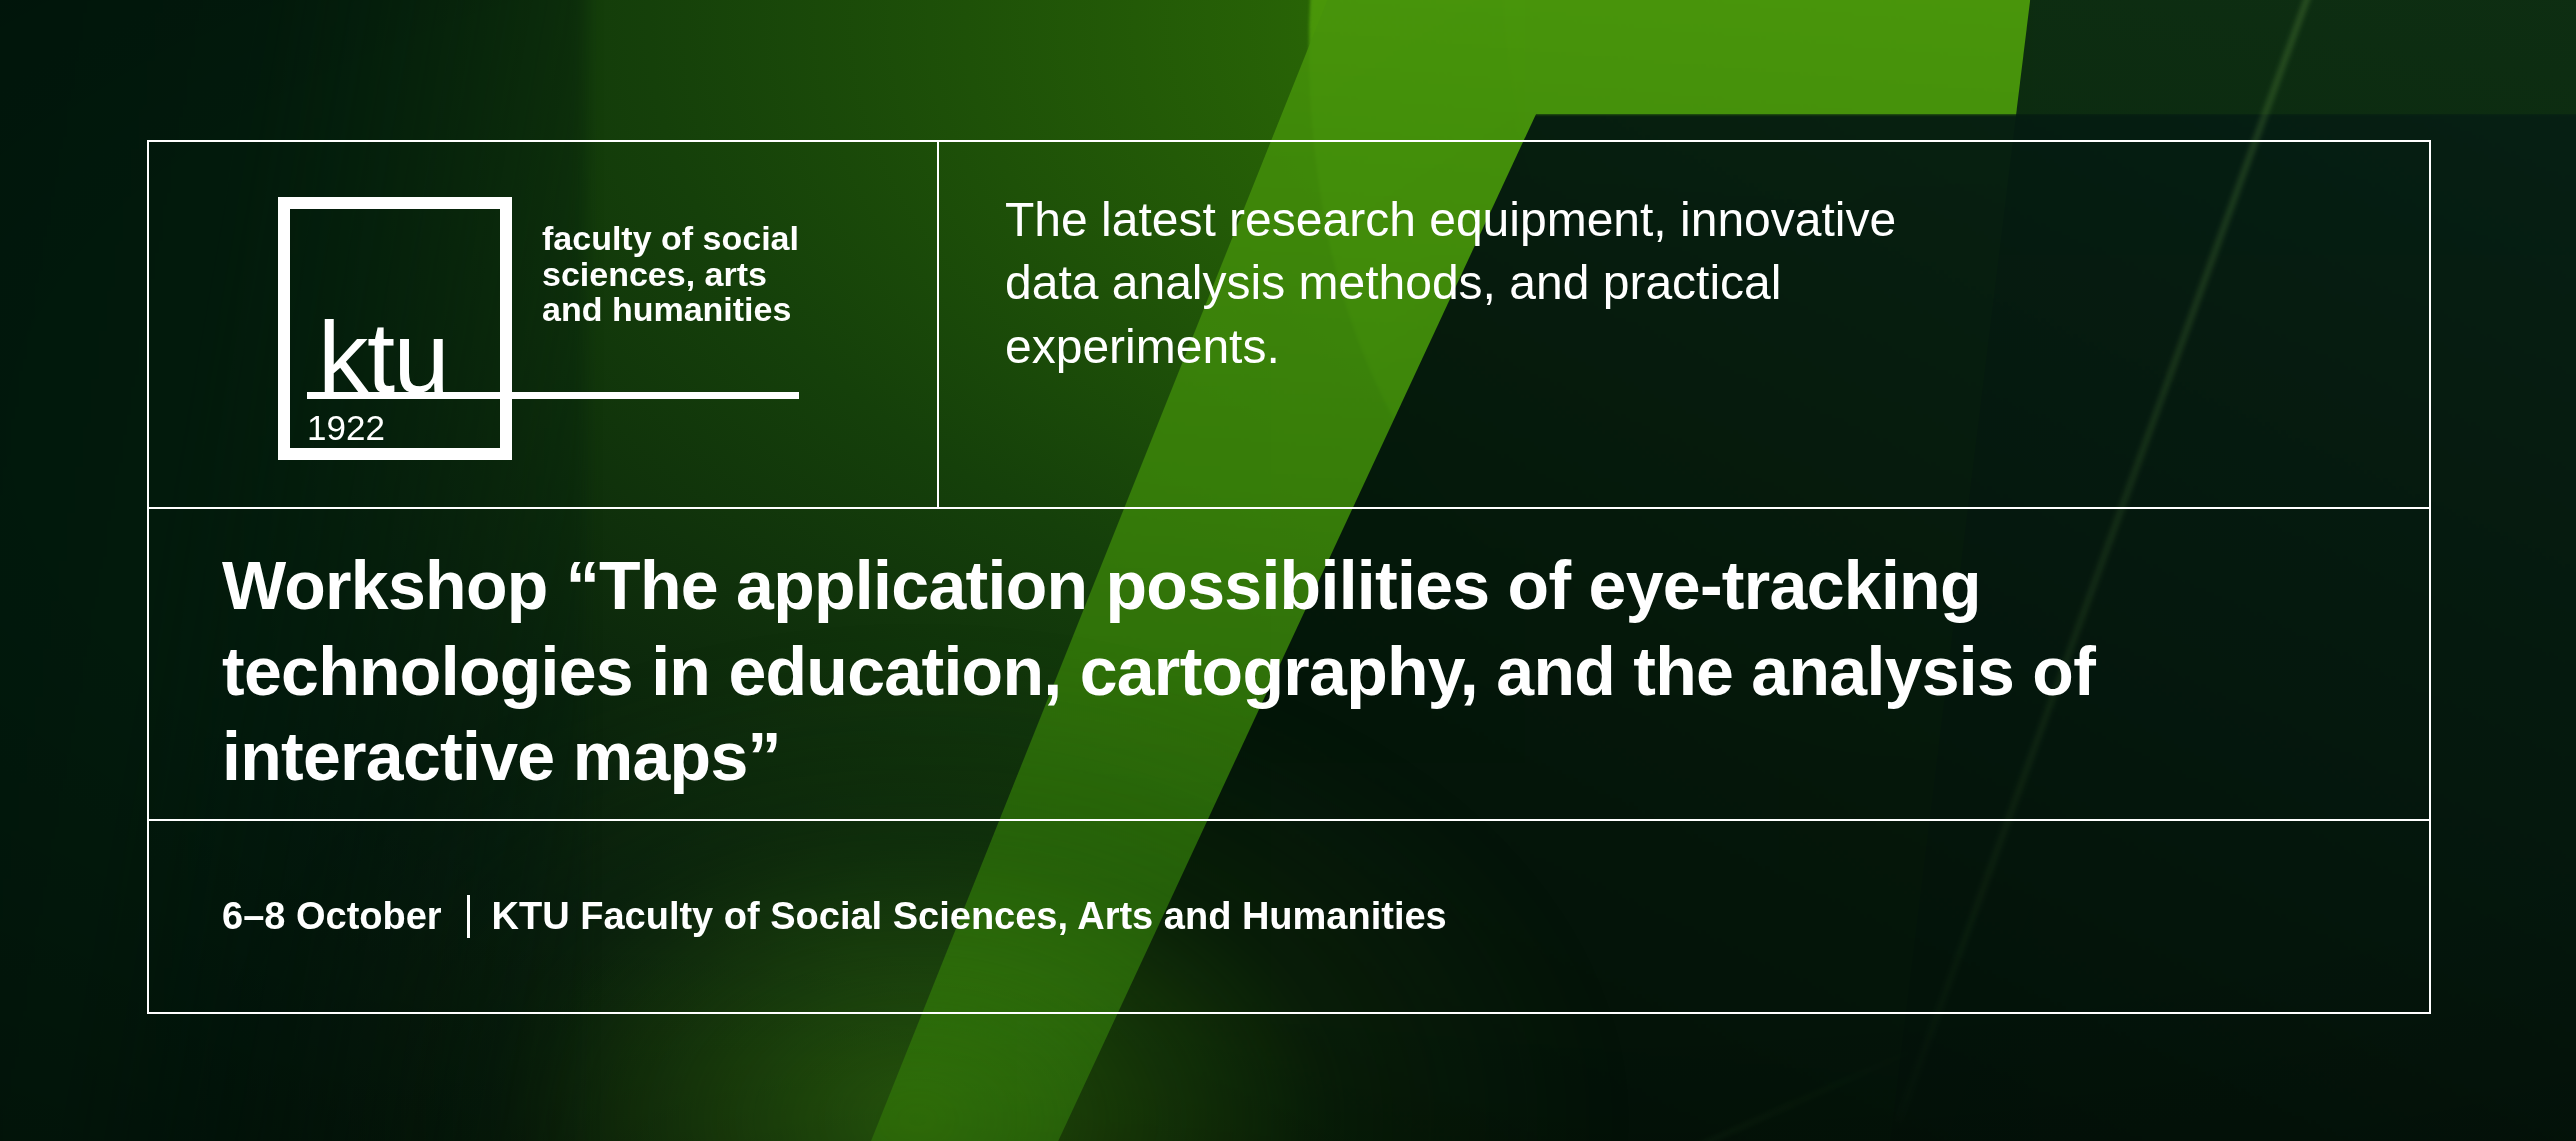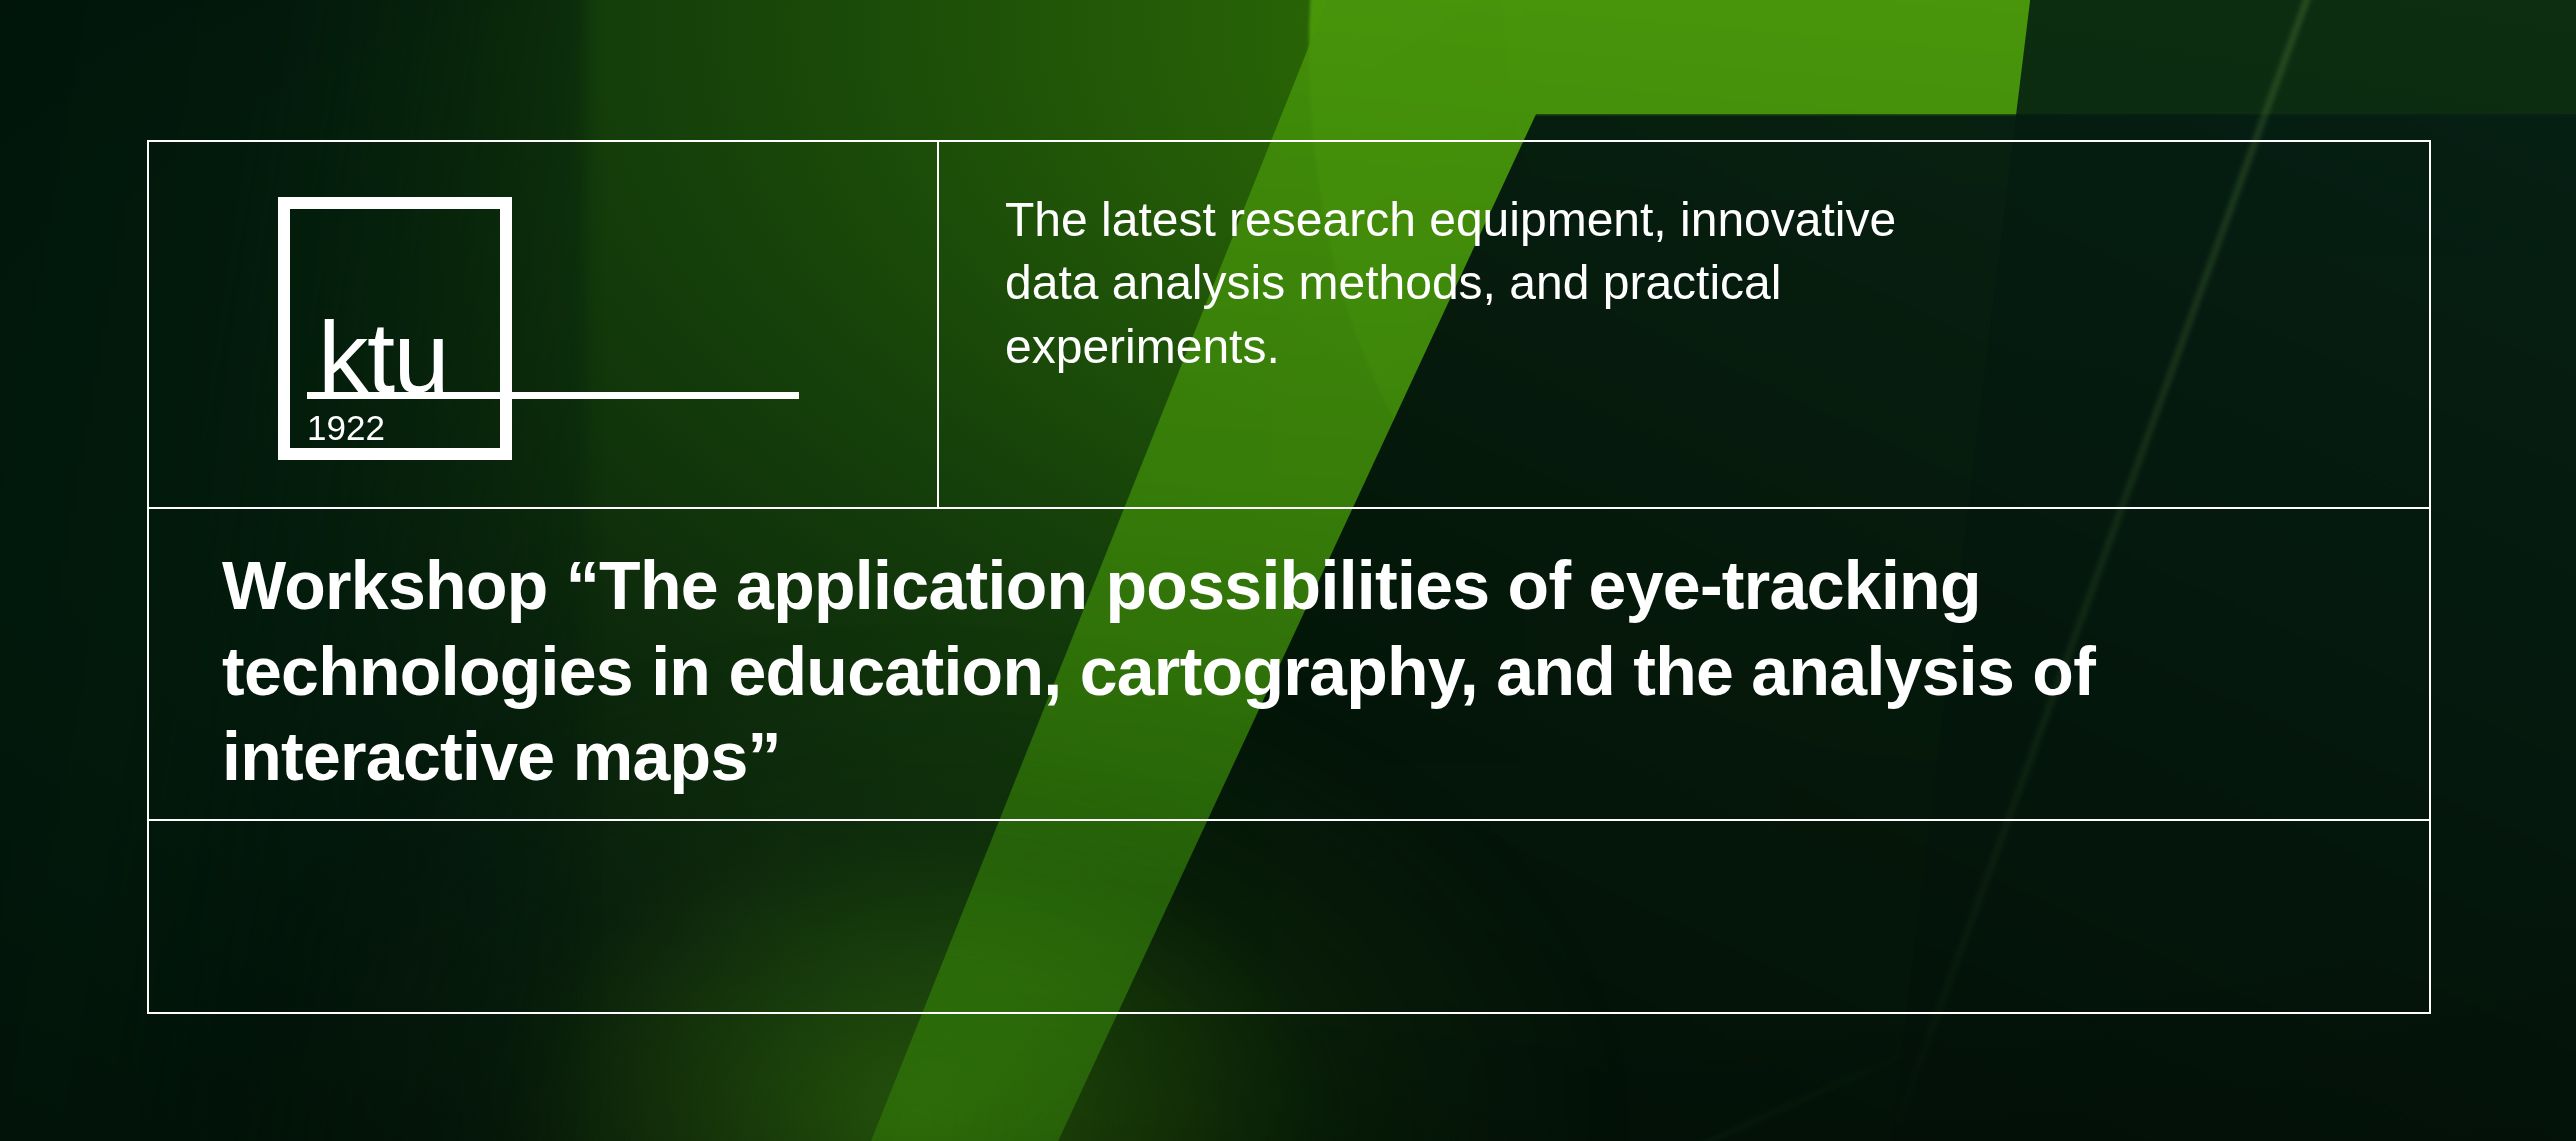--- a/index.html
+++ b/index.html
@@ -333,34 +333,46 @@
   <div class="card">
 
     <div class="row-top">
 
       <div class="logo-cell">
         <div class="logo-lockup">
           <div class="logo-box"></div>
           <div class="logo-ktu">ktu</div>
           <div class="logo-rule"></div>
           <div class="logo-year">1922</div>
+          <div class="logo-faculty">
+            <span>faculty of social</span>
+            <span>sciences, arts</span>
+            <span>and humanities</span>
+          </div>
         </div>
       </div>
 
       <div class="intro-cell">
         <div class="intro-text">The latest research equipment, innovative
 data analysis methods, and practical
 experiments.</div>
       </div>
 
     </div>
 
     <div class="row-title">
       <div class="title-text">Workshop “The application possibilities of eye-tracking
 technologies in education, cartography, and the analysis of
 interactive maps”</div>
     </div>
 
+    <div class="row-meta">
+      <div class="meta-line">
+        <span>6–8 October</span>
+        <span class="meta-sep"></span>
+        <span>KTU Faculty of Social Sciences, Arts and Humanities</span>
+      </div>
+    </div>
 
   </div>
 
 </div>
 
 
 </body></html>

